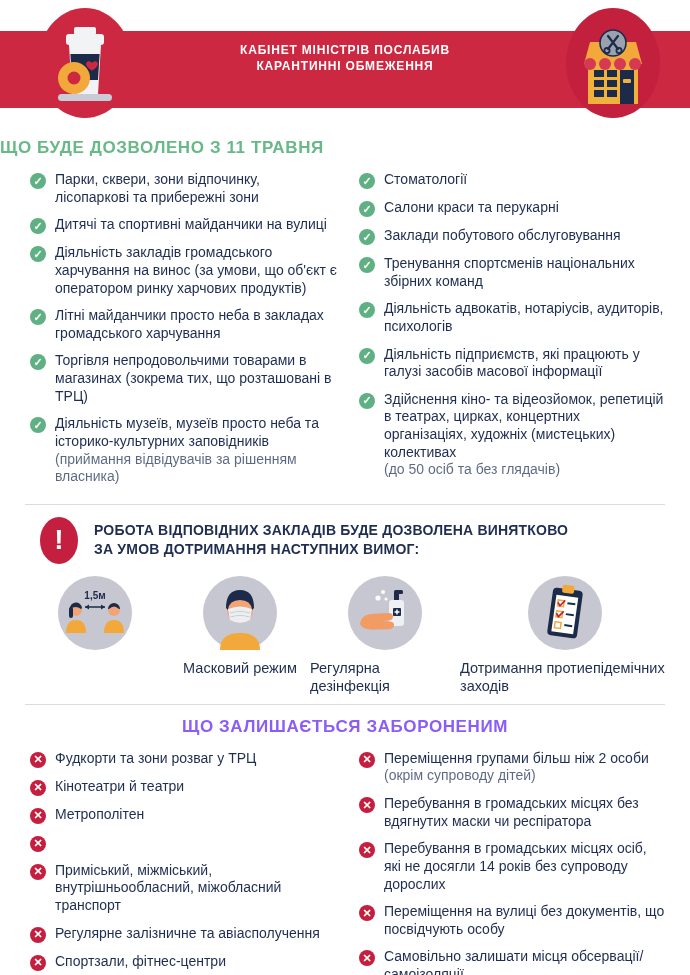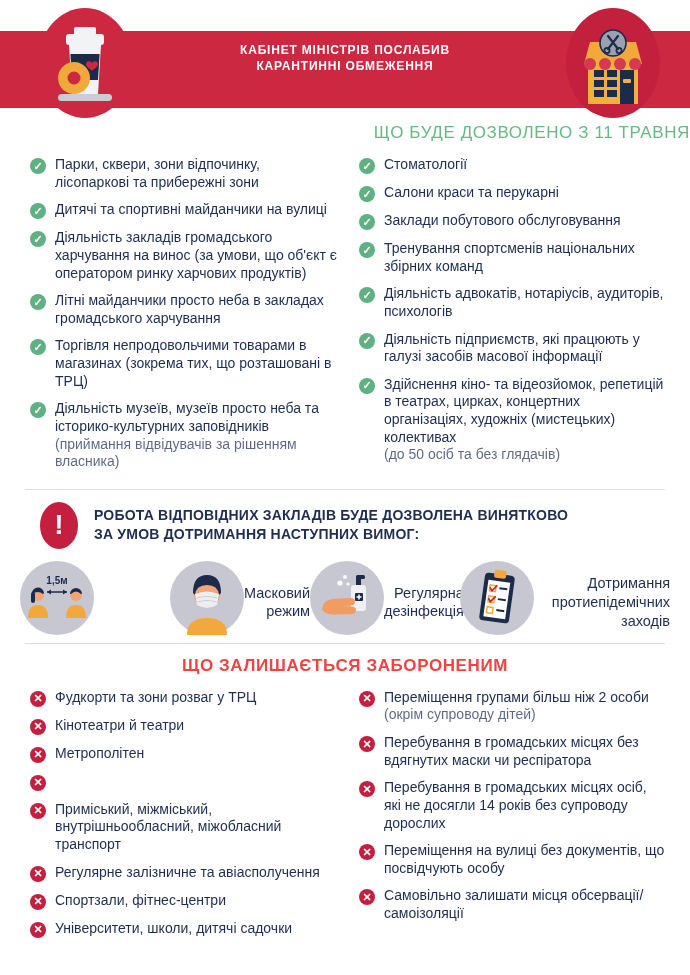--- a/index.html
+++ b/index.html
@@ -10,22 +10,22 @@
   
   .banner{position:relative;height:122px;flex:none}
   .band{position:absolute;left:0;top:31px;width:100%;height:77px;background:#cd2841}
   .banner-title{position:absolute;left:130px;right:130px;top:42px;text-align:center;color:#fff;
     font-weight:bold;font-size:12px;line-height:1.35;letter-spacing:.8px}
   .oval{position:absolute;top:6px;width:98px;height:114px}
   .oval-left{left:36px}
   .oval-right{right:28px}
 
   
-  .h-green{text-align:right;font-weight:normal;font-size:17px;color:#68b888;letter-spacing:.6px;margin-top:1px}
-  .h-red{text-align:center;font-weight:bold;font-size:17px;color:#ef4444;letter-spacing:.6px;margin-top:12px}
+  .h-green{text-align:left;font-weight:bold;font-size:17px;color:#68b888;letter-spacing:.6px;margin-top:16px}
+  .h-red{text-align:center;font-weight:bold;font-size:17px;color:#8b5cf6;letter-spacing:.6px;margin-top:12px}
 
   
   .cols{display:flex;gap:22px;padding:13px 24px 0 30px}
   .col{flex:1;min-width:0}
   .li{display:flex;margin-bottom:10px}
   .bullet{flex:none;width:16px;height:16px;border-radius:50%;background:#5fb082;color:#fff;
     font-size:11px;font-weight:bold;display:flex;align-items:center;justify-content:center;margin:2px 9px 0 0}
   .forbid .bullet{background:#c41f3e}
   .li-text{font-size:14px;line-height:1.26}
   .note{display:block;opacity:.72}
@@ -34,21 +34,21 @@
 
   
   .warn{display:flex;align-items:center;padding:12px 28px 0 40px}
   .warn-icon{flex:none;width:38px;height:47px;border-radius:50%;background:#c41f3e;color:#fff;
     display:flex;align-items:center;justify-content:center;font-weight:bold;font-size:28px;margin-right:16px}
   .warn-text{font-weight:bold;font-size:14px;line-height:1.4;letter-spacing:.2px}
   .wline{display:block}
 
   
   .reqs{display:flex;padding:12px 20px 0 20px}
-  .req{display:flex;flex-direction:row;align-items:center;text-align:right}
+  .req{display:flex;flex-direction:column;align-items:center;text-align:left}
   .req1{width:150px}.req2{width:140px}.req3{width:150px}.req4{flex:1}
   .req-circle{width:74px;height:74px}
   .req-label{margin-top:9px;font-size:14.5px;line-height:1.28;max-width:220px}
 </style>
 </head>
 <body>
 
 <div class="page">
 
   <div class="banner">

